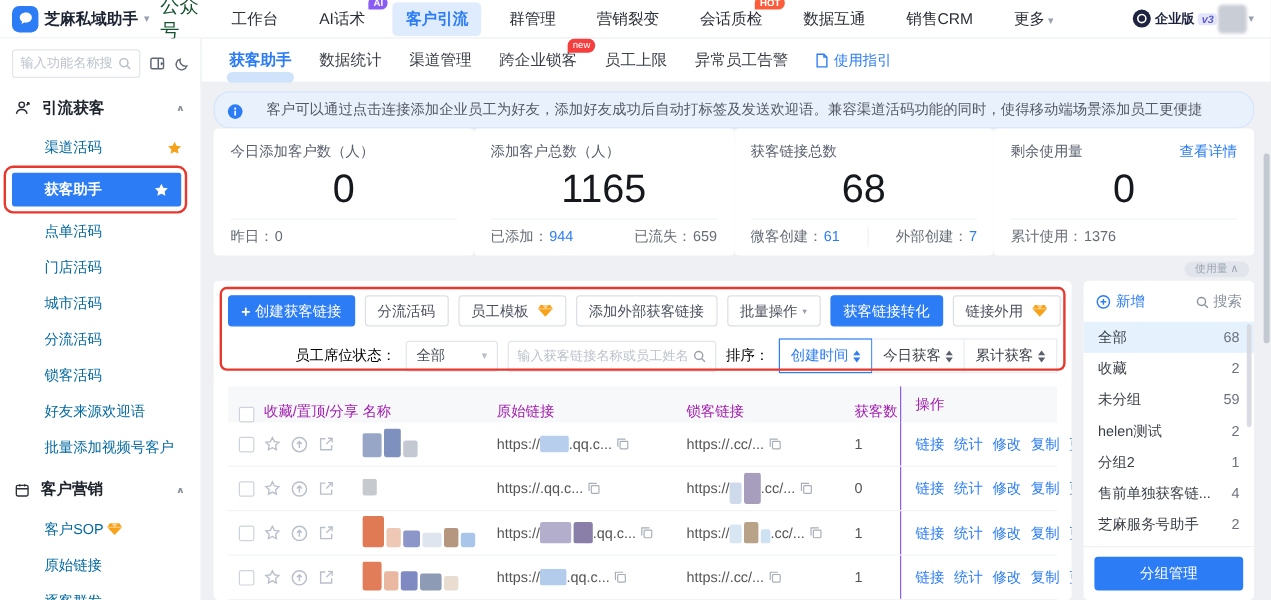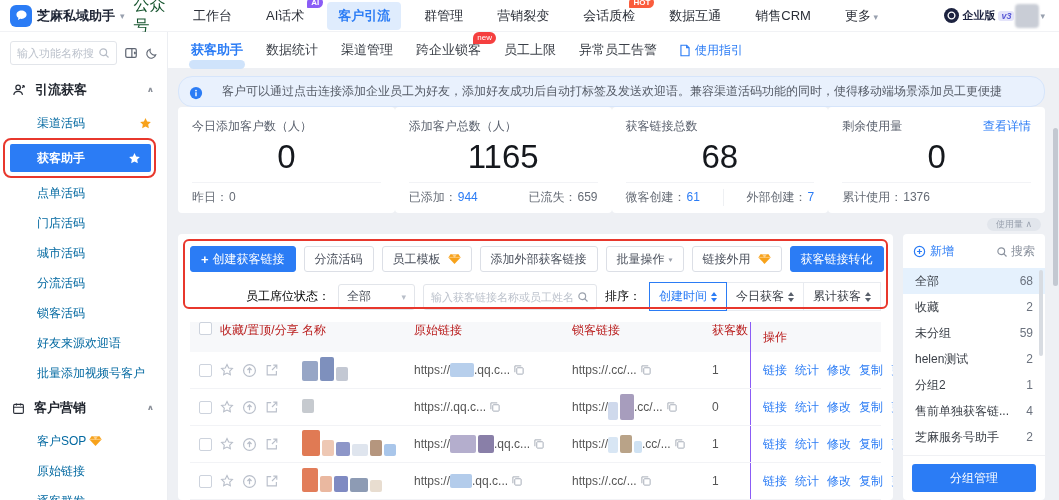--- a/index.html
+++ b/index.html
@@ -79,21 +79,21 @@
 .sort{display:flex;align-items:center;gap:4px;padding:5px 9px;border:1px solid #e8ebf0;color:#3a3f47;cursor:pointer;background:#fff}
 .sort+.sort{border-left:none}
 .sort.active{border:1px solid #2b7cf5;color:#2b7cf5}
 .carets{display:flex;flex-direction:column;gap:2px}
 .cu,.cd{width:0;height:0;border-left:3.5px solid transparent;border-right:3.5px solid transparent}
 .cu{border-bottom:4px solid #59606b}
 .cd{border-top:4px solid #59606b}
 .sort.active .cu{border-bottom-color:#2b7cf5}
 .sort.active .cd{border-top-color:#2b7cf5}
 
-.thead{display:flex;align-items:flex-start;height:30px;background:#f7f8fa;margin-top:11px;color:#b91c1c;font-size:12px}
+.thead{display:flex;align-items:flex-end;height:30px;background:#f7f8fa;margin-top:11px;color:#a21caf;font-size:12px}
 .trow{display:flex;align-items:center;height:37px;border-bottom:1px solid #f2f3f6;font-size:12px;color:#555}
 .c0{width:30px;display:flex;justify-content:center;flex-shrink:0}
 .c1{width:82px;flex-shrink:0}
 .c2{width:112px;flex-shrink:0;overflow:hidden}
 .c3{width:158px;flex-shrink:0}
 .c4{width:140px;flex-shrink:0}
 .c5{width:38px;flex-shrink:0}
 .c6{flex:1;min-width:0}
 .thead .c6,.trow .c6{border-left:1px solid #8b5cf6;align-self:stretch;display:flex;align-items:center;padding-left:12px}
 .checkbox{width:13px;height:13px;border:1px solid #cdd3dd;border-radius:2px;background:#fff;cursor:pointer}
@@ -366,31 +366,31 @@
                   </svg>
                 </span>
               </button>
               <button class="btn">
                 <span>添加外部获客链接</span>
               </button>
               <button class="btn">
                 <span>批量操作</span>
                 <span class="bcaret">▾</span>
               </button>
+              <button class="btn primary">
+                <span>获客链接转化</span>
+              </button>
               <button class="btn">
                 <span>链接外用</span>
                 <span class="gem">
                   <svg width="13" height="12" viewBox="0 0 16 14">
                     <path fill="#f7a21b" d="M3 1h10l2.5 4L8 13 .5 5Z"></path>
                     <path fill="#fcd08c" d="M5.5 1 8 5l2.5-4M.5 5h15" stroke="#fcd08c" stroke-width="1"></path>
                   </svg>
                 </span>
-              </button>
-              <button class="btn primary">
-                <span>获客链接转化</span>
               </button>
             </div>
           <div class="filterrow">
             <span class="flabel">员工席位状态：</span>
             <span class="select">
               <span>全部</span>
               <span class="caret-sm">▾</span>
             </span>
             <label class="search-inp">
               <input placeholder="输入获客链接名称或员工姓名进行查询" style="">

